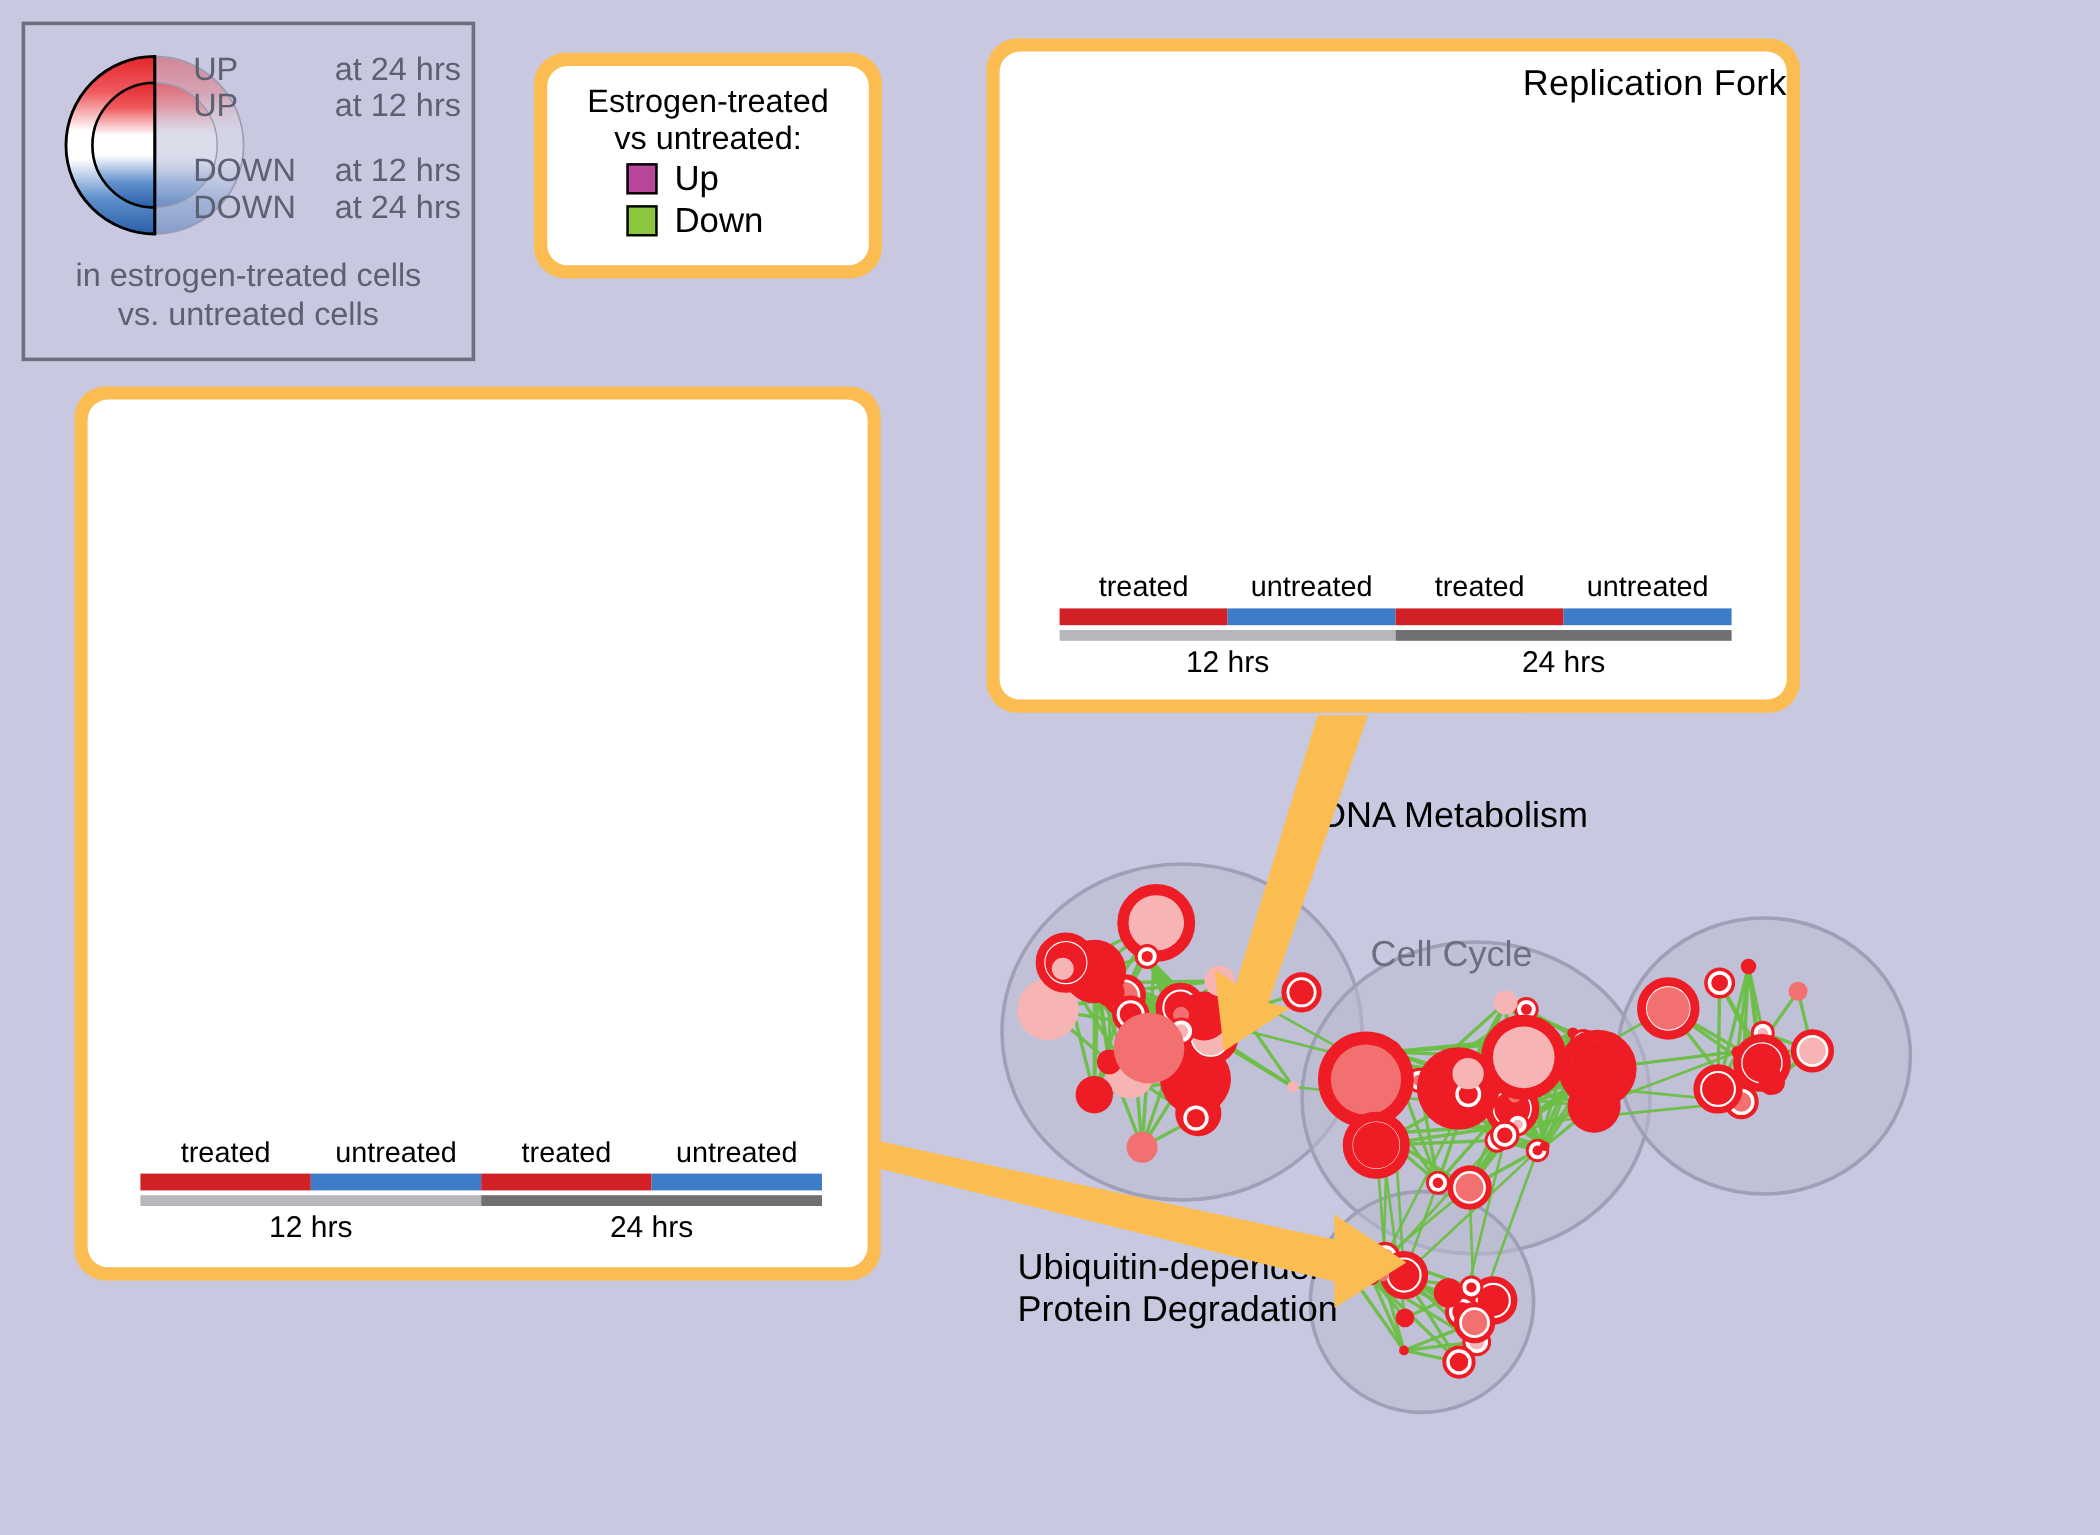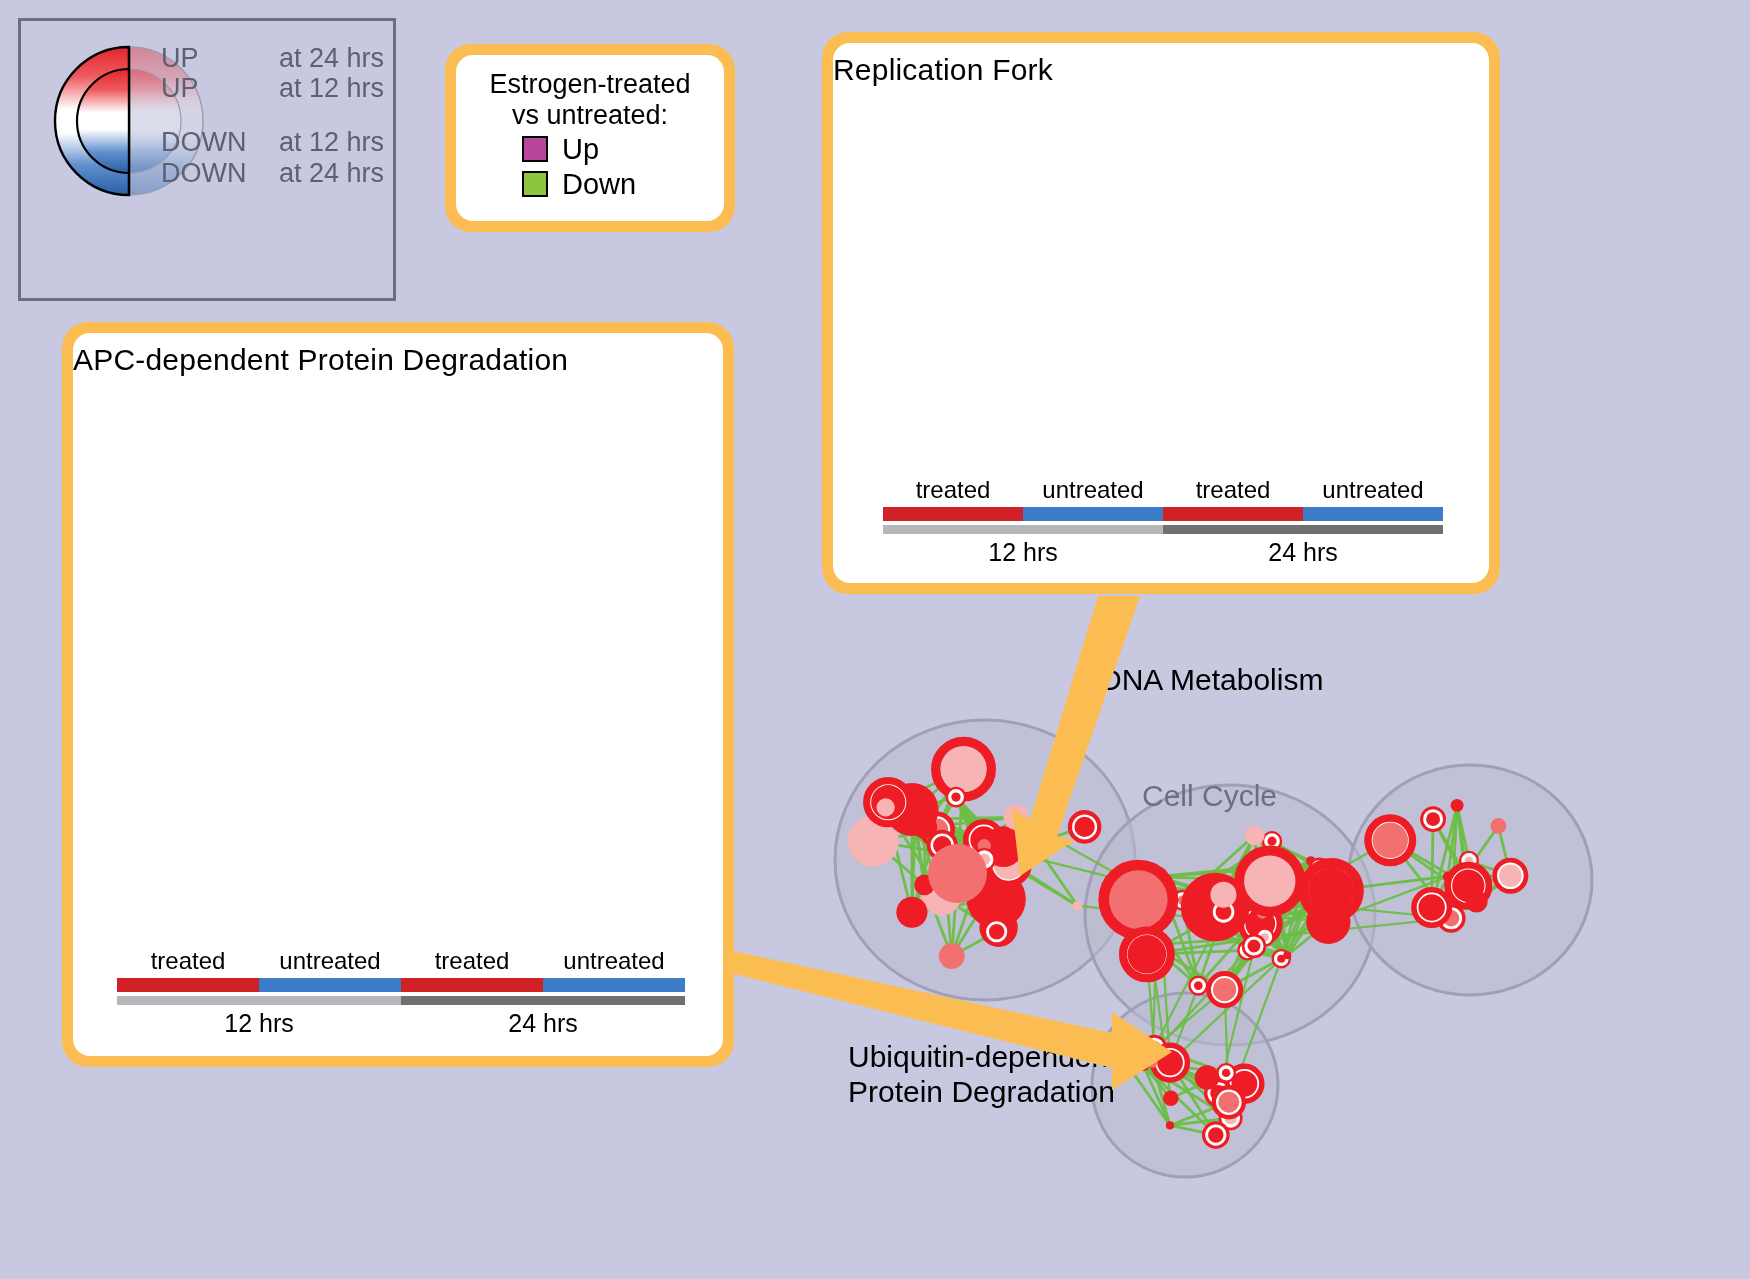--- a/index.html
+++ b/index.html
@@ -42,21 +42,21 @@
   #key-card .card-inner{padding:14px 10px 10px 10px;}
   .key-title{font-size:27px;color:#000;text-align:center;line-height:1.14;}
   .key-row{display:flex;align-items:center;justify-content:center;margin-top:2px;}
   .key-sw{width:26px;height:26px;border:2px solid #000;box-sizing:border-box;margin-right:14px;}
   .key-lbl{font-size:29px;color:#000;min-width:96px;text-align:left;}
 
   
   #fork-card{left:822px;top:32px;width:678px;height:562px;}
   #apc-card{left:62px;top:322px;width:672px;height:745px;}
   .panel-title{
-    text-align:left;font-size:30px;color:#000;padding-top:10px;
+    text-align:right;font-size:30px;color:#000;padding-top:10px;
     letter-spacing:.2px;
   }
   .hm-area{position:absolute;left:0;right:0;}
   .heatmap{display:grid;width:100%;}
   .heatmap div{width:100%;}
 
   .axis-wrap{position:absolute;left:0;right:0;}
   .axis-labels{display:grid;grid-template-columns:repeat(4,1fr);}
   .axis-labels span{text-align:center;font-size:24px;color:#000;}
   .bar-row{display:grid;grid-template-columns:repeat(4,1fr);height:14px;margin-top:3px;}
@@ -125,20 +125,24 @@
     <div class="wrow">
       <span class="w-dir">DOWN</span>
       <span class="w-time">at 12 hrs</span>
     </div>
     <div class="wrow">
       <span class="w-dir">DOWN</span>
       <span class="w-time">at 24 hrs</span>
     </div>
   </div>
 
+  <div id="wheel-caption">
+    <div>in estrogen-treated cells</div>
+    <div>vs. untreated cells</div>
+  </div>
 </div>
 
 <div class="abs card" id="key-card">
   <div class="card-inner">
     <div class="key-title">Estrogen-treated</div>
     <div class="key-title">vs untreated:</div>
     <div class="key-row">
       <span class="key-sw" id="sw-up" style="background: rgb(184, 70, 154);"></span>
       <span class="key-lbl">Up</span>
     </div>
@@ -528,21 +532,20 @@
       <div class="time-row">
         <span>12 hrs</span>
         <span>24 hrs</span>
       </div>
     </div>
   </div>
 </div>
 
 <div class="abs card" id="apc-card">
   <div class="card-inner">
-    <div class="panel-title">APC-dependent Protein Degradation</div>
     <div class="hm-area" style="left:44px;right:38px;top:56px;height:562px;">
       <div class="heatmap" id="hm-apc" style="grid-template-columns: repeat(16, 1fr);">
           <div style="background: rgb(233, 198, 224);"></div>
           <div style="background: rgb(241, 219, 235);"></div>
           <div style="background: rgb(249, 240, 247);"></div>
           <div style="background: rgb(207, 231, 175);"></div>
           <div style="background: rgb(226, 241, 207);"></div>
           <div style="background: rgb(221, 168, 207);"></div>
           <div style="background: rgb(204, 121, 182);"></div>
           <div style="background: rgb(225, 178, 213);"></div>

